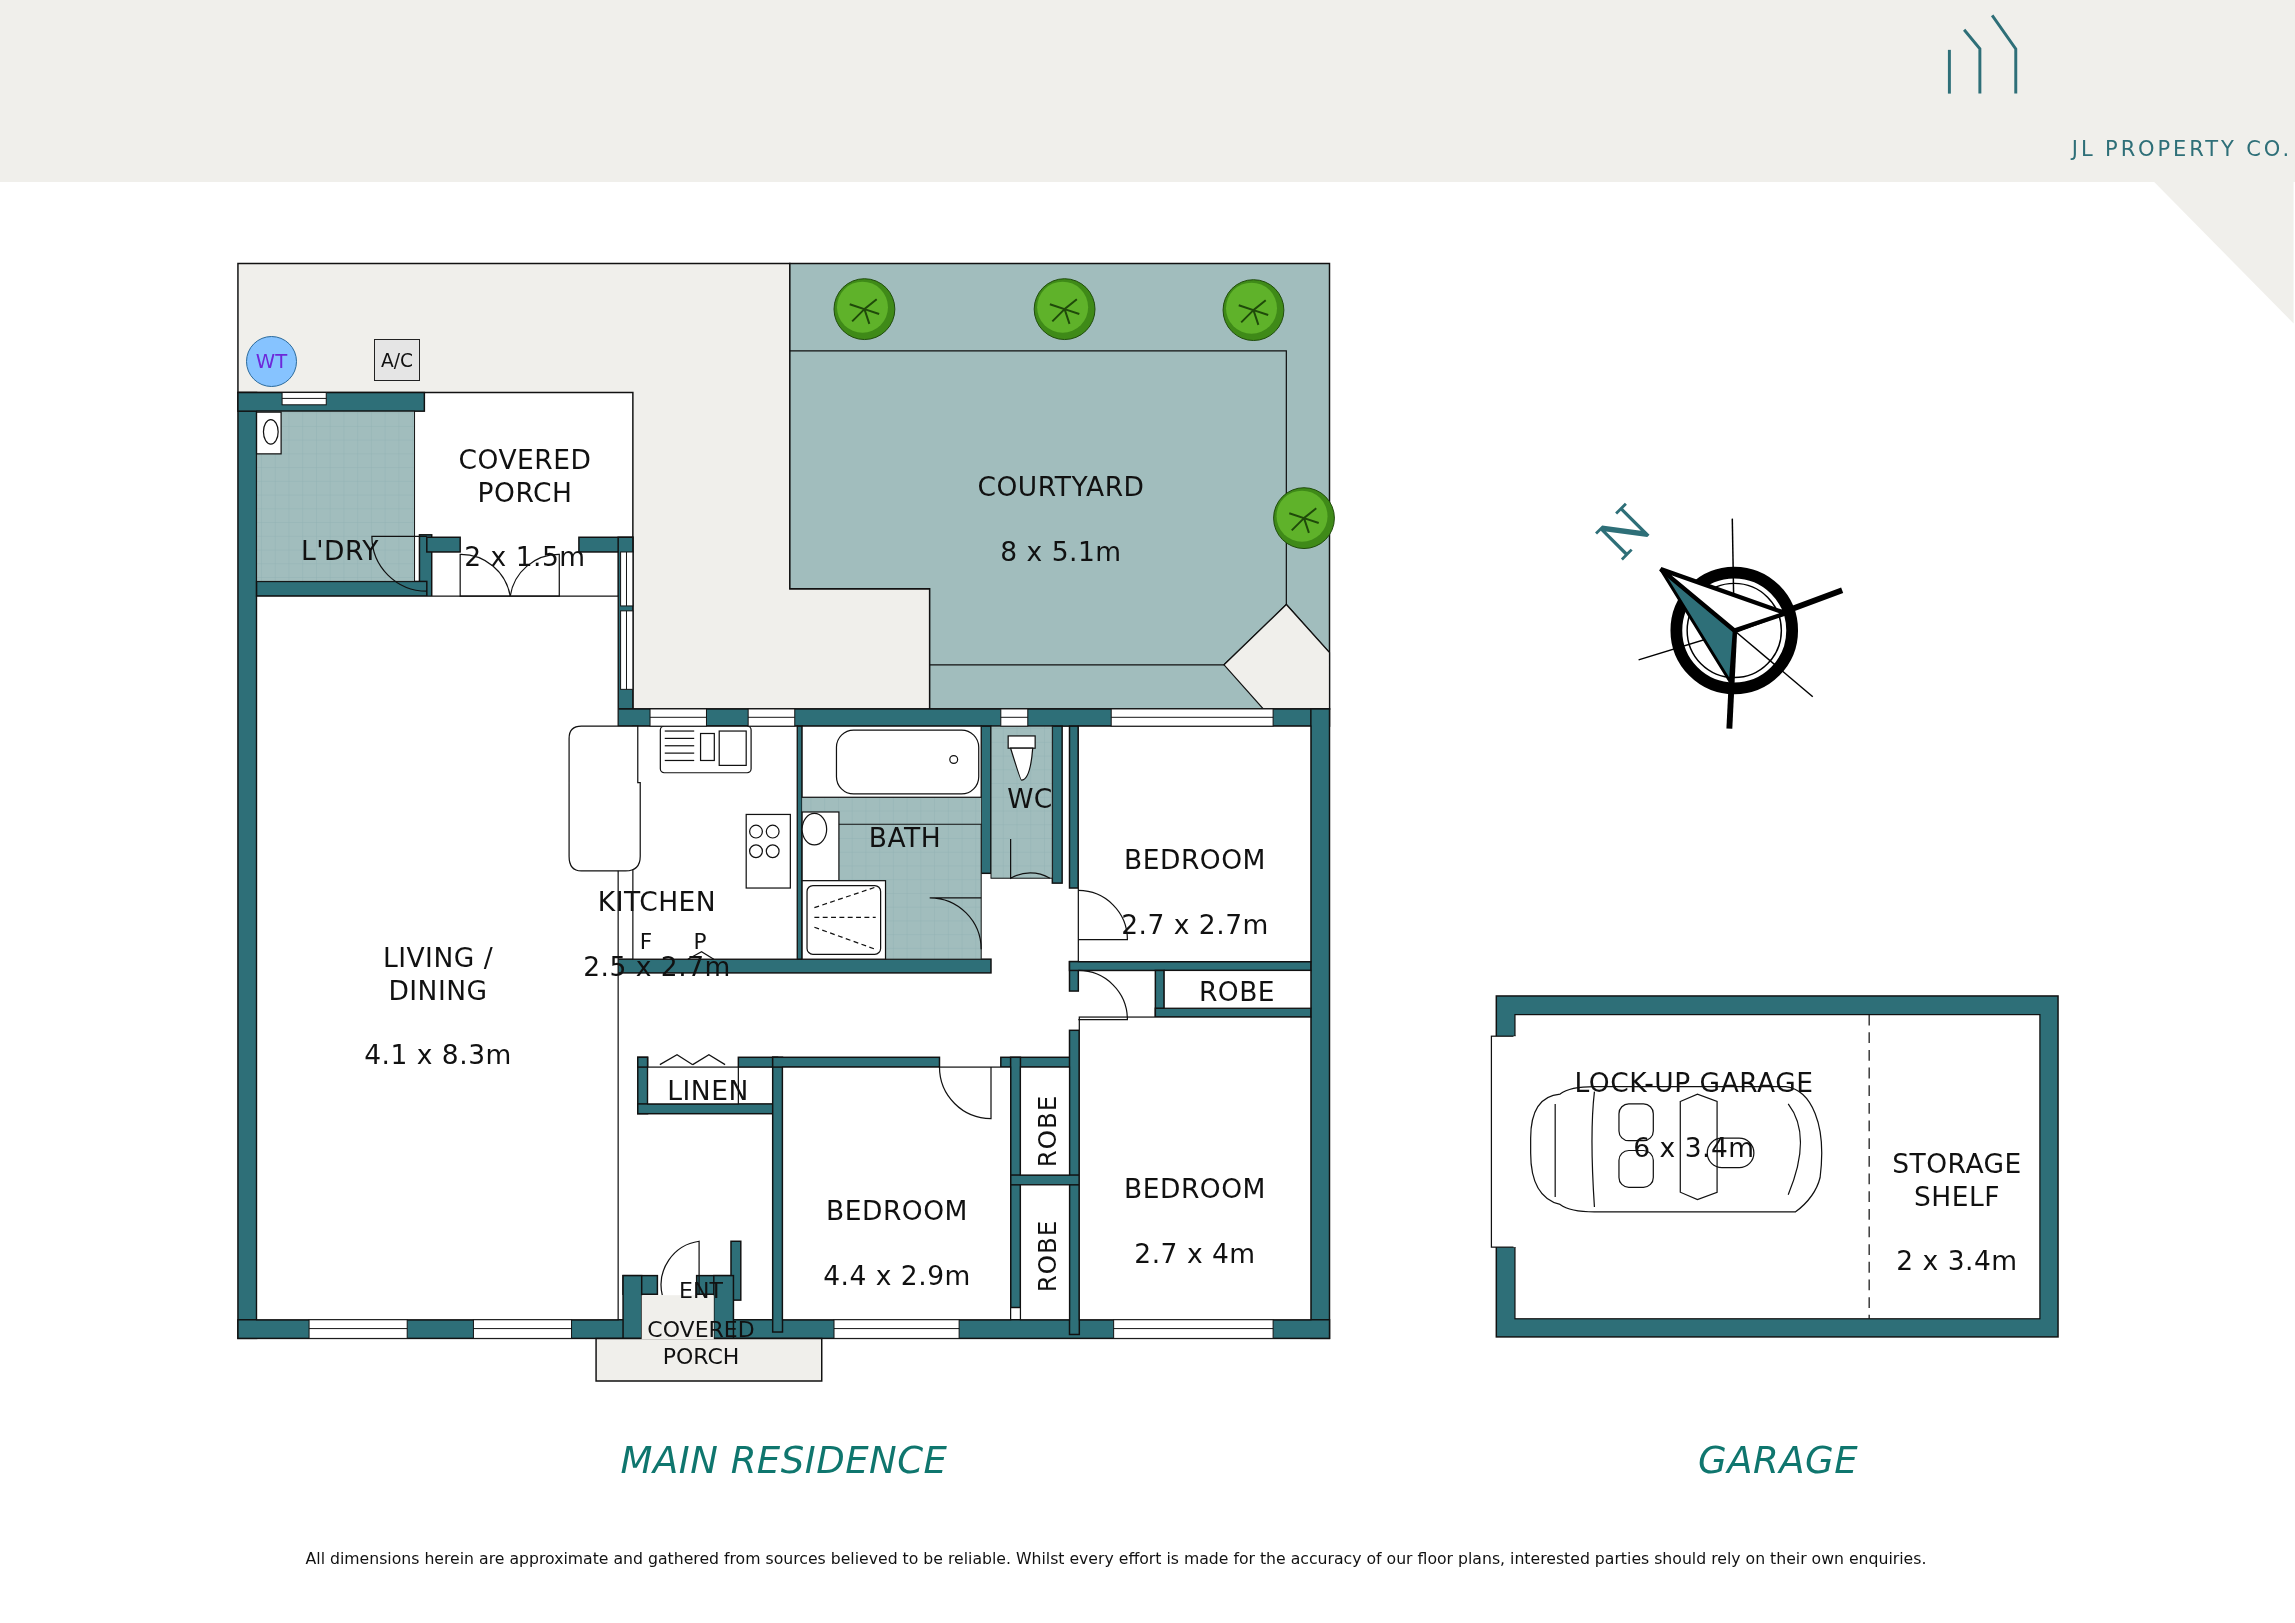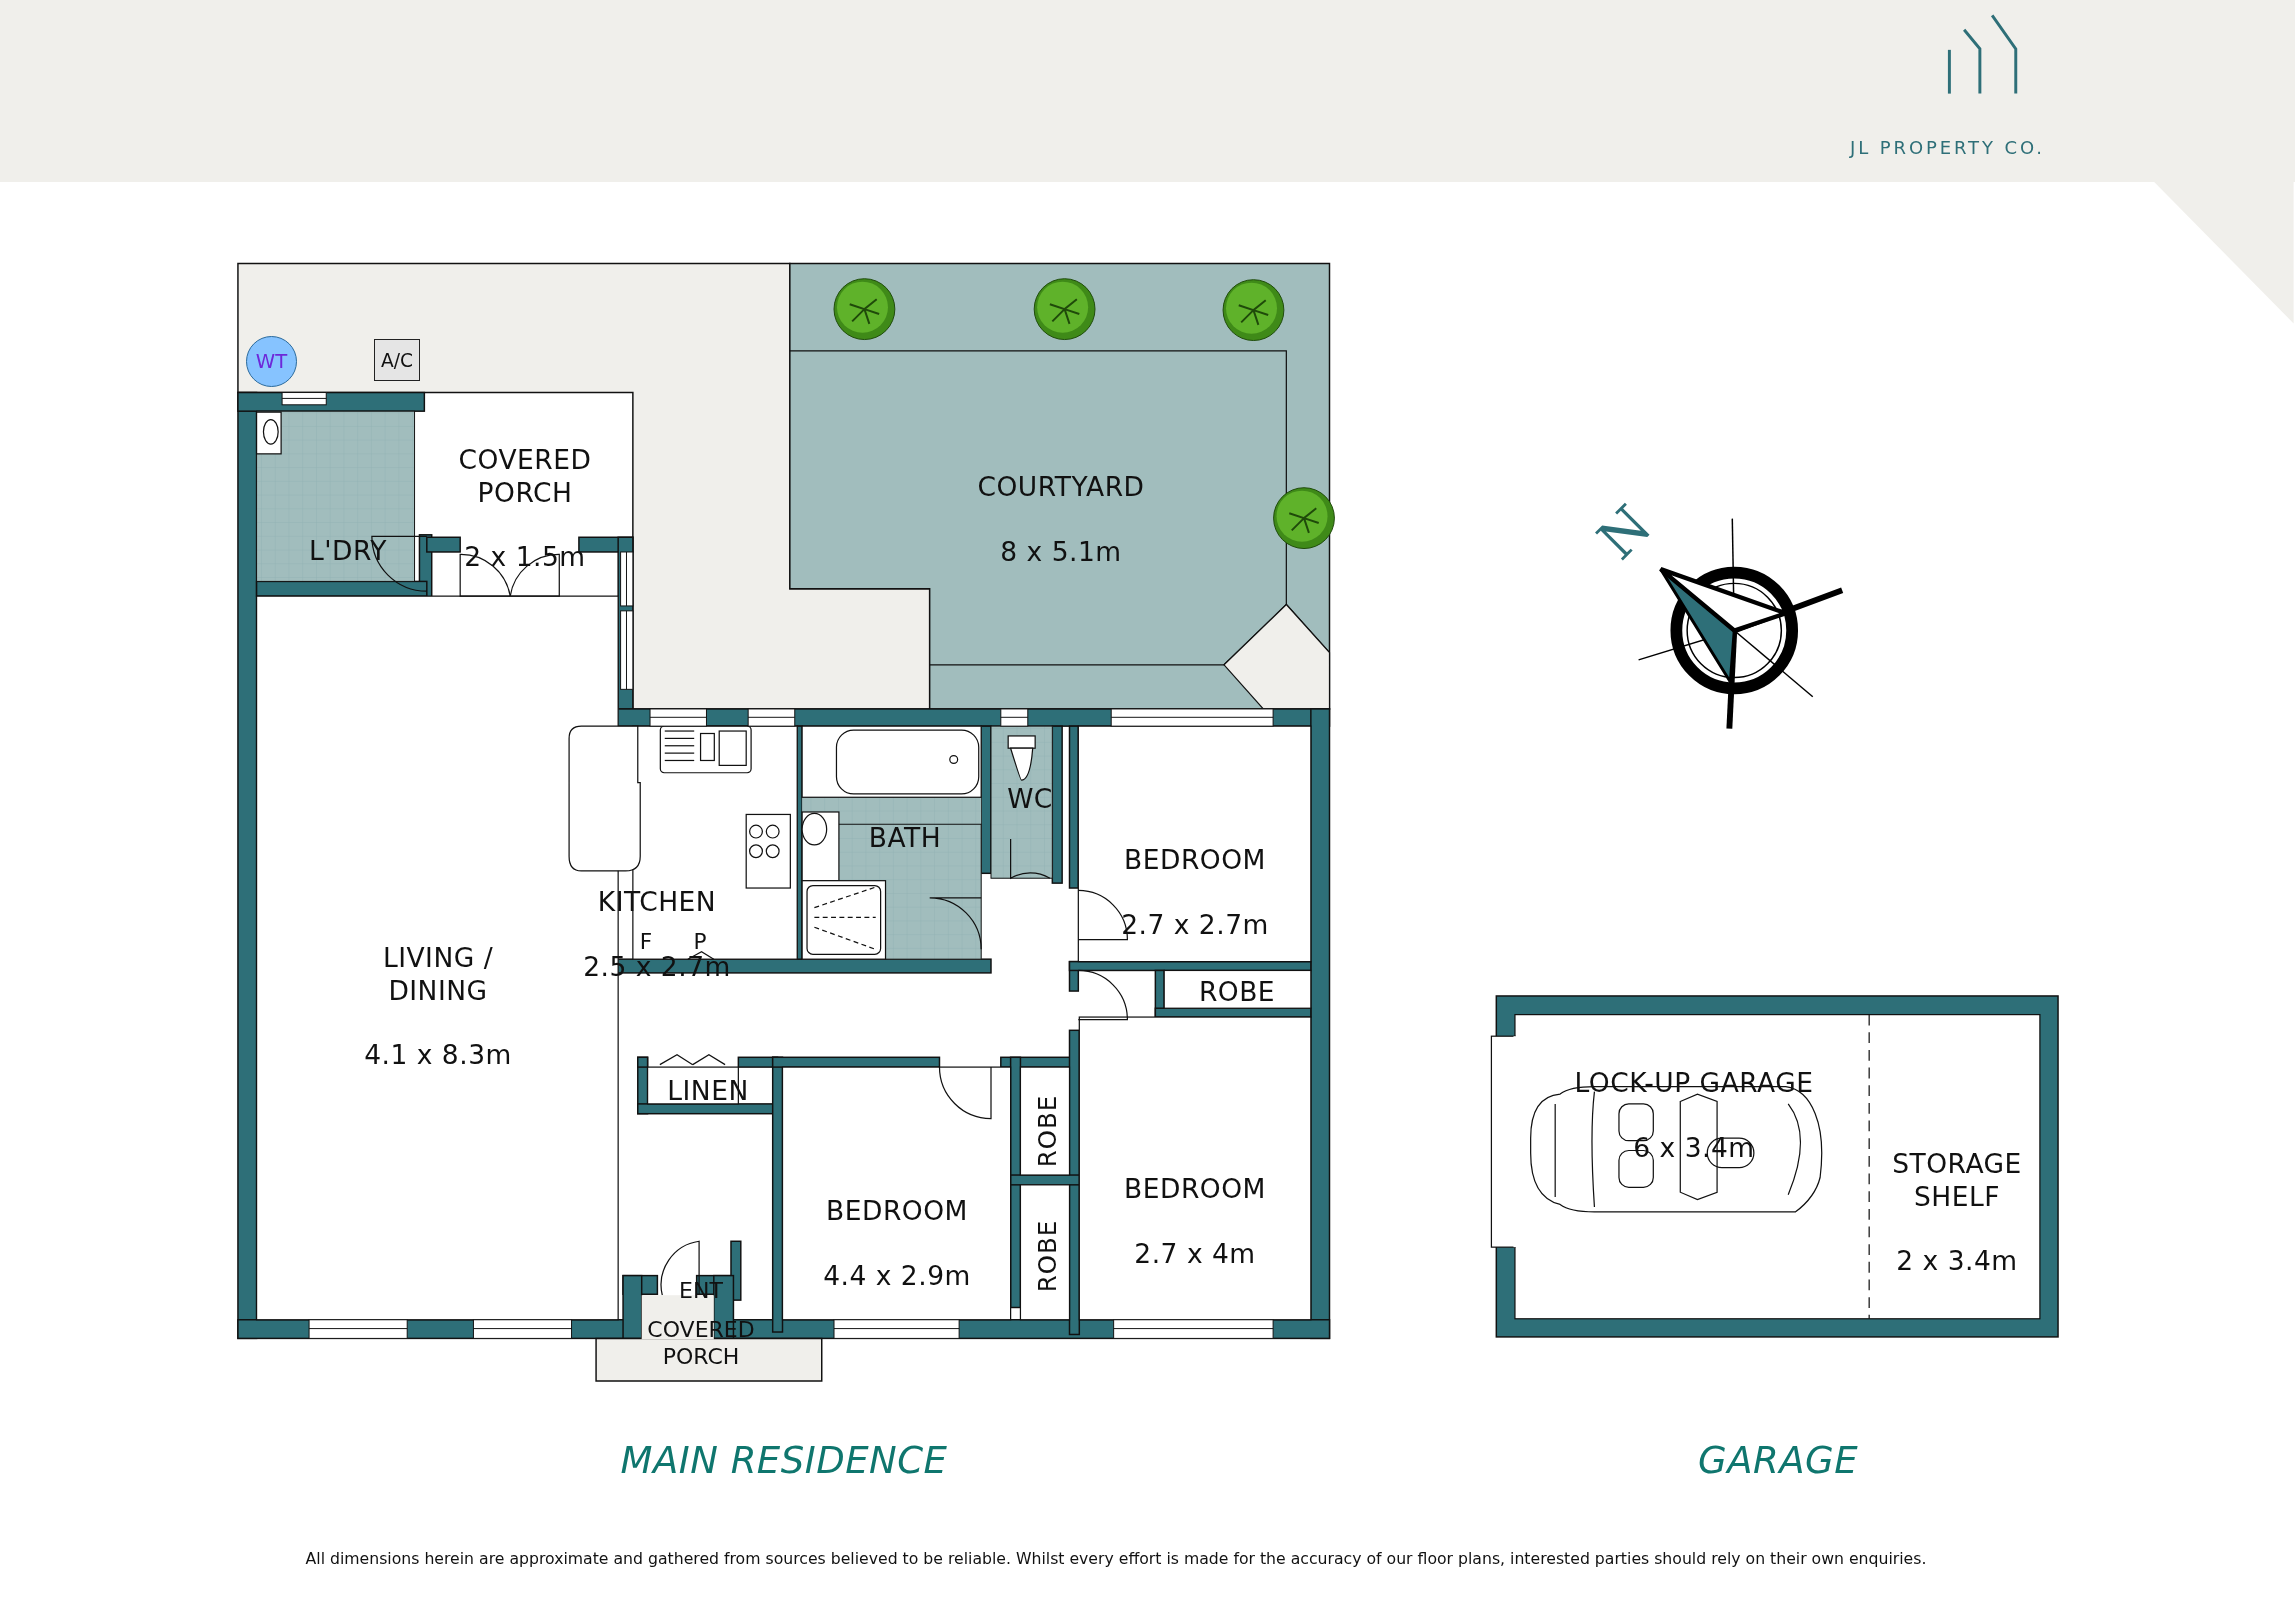--- a/index.html
+++ b/index.html
@@ -1,20 +1,20 @@
 <!DOCTYPE html>
 <html style="font-size:7.9px"><head>
 <meta charset="utf-8">
 <style>
   html, body { margin:0; padding:0; background:#ffffff; }
   body { width:2295px; height:1623px; position:relative; overflow:hidden; font-family:"DejaVu Sans", sans-serif; }
   .abs { position:absolute; }
   .header-band { left:0; top:0; width:2295px; height:182px; background:#f0efeb; }
   .header-wedge { left:0; top:0; width:2295px; height:343px; }
-  .logo-text { left:1850px; top:137px; width:442px; text-align:left; font-family:"DejaVu Sans", sans-serif; font-size:18px; letter-spacing:2.9px; color:#2e6f78; }
+  .logo-text { left:1850px; top:137px; width:442px; text-align:right; font-family:"DejaVu Sans", sans-serif; font-size:21px; letter-spacing:2.9px; color:#2e6f78; }
   .plan-svg { left:0; top:0; width:2295px; height:1623px; }
   .lbl { position:absolute; text-align:center; font-family:"DejaVu Sans", sans-serif; color:#111; line-height:1.22; white-space:pre-line; transform:translateX(-50%); }
   .lbl.room { font-size:26.5px; letter-spacing:0.5px; }
   .lbl.small { font-size:21.6px; }
   .lbl.tiny { font-size:22px; }
   .lbl.vert { transform:translate(-50%,-50%) rotate(-90deg); font-size:24.5px; letter-spacing:1px; }
   .section-title { position:absolute; font-family:"DejaVu Sans", sans-serif; font-size:37px; color:#0f766e; transform:translateX(-50%); letter-spacing:0.5px;font-style:italic; }
   .disclaimer { left:0; top:1549px; width:2232px; text-align:center; font-family:"DejaVu Sans", sans-serif; font-size:15.7px; color:#111; }
   .badge-wt { left:246px; top:336px; width:51px; height:51px; border-radius:50%; background:#86c3ff; border:1.5px solid #2a6a9c; box-sizing:border-box; display:flex; align-items:center; justify-content:center; font-size:19.6px; color:#6d28d9; }
   .badge-ac { left:374px; top:339px; width:46px; height:42px; background:#e5e5e5; border:1.5px solid #222; box-sizing:border-box; display:flex; align-items:center; justify-content:center; font-size:18.6px; color:#111; }
@@ -257,21 +257,21 @@
 </svg>
 
 <div class="abs badge-wt">WT</div>
 <div class="abs badge-ac">A/C</div>
 
 <div class="lbl room" style="left:525px;top:412px">
   <span>COVERED
 PORCH</span><br>
   <span>2 x 1.5m</span>
 </div>
-<div class="lbl room" style="left:348px;top:503px">
+<div class="lbl room" style="left:340px;top:503px">
   <span>L'DRY</span>
 </div>
 <div class="lbl room" style="left:1061px;top:439px">
   <span>COURTYARD</span><br>
   <span>8 x 5.1m</span>
 </div>
 <div class="lbl room" style="left:438px;top:910px">
   <span>LIVING /
 DINING</span><br>
   <span>4.1 x 8.3m</span>

